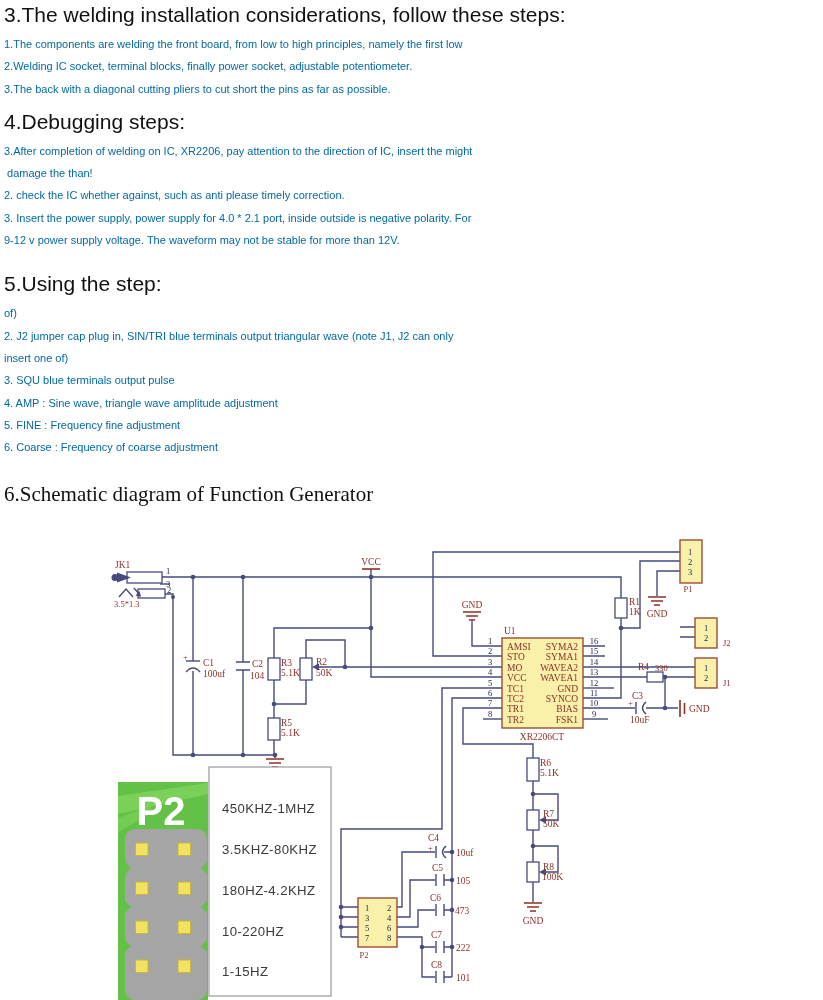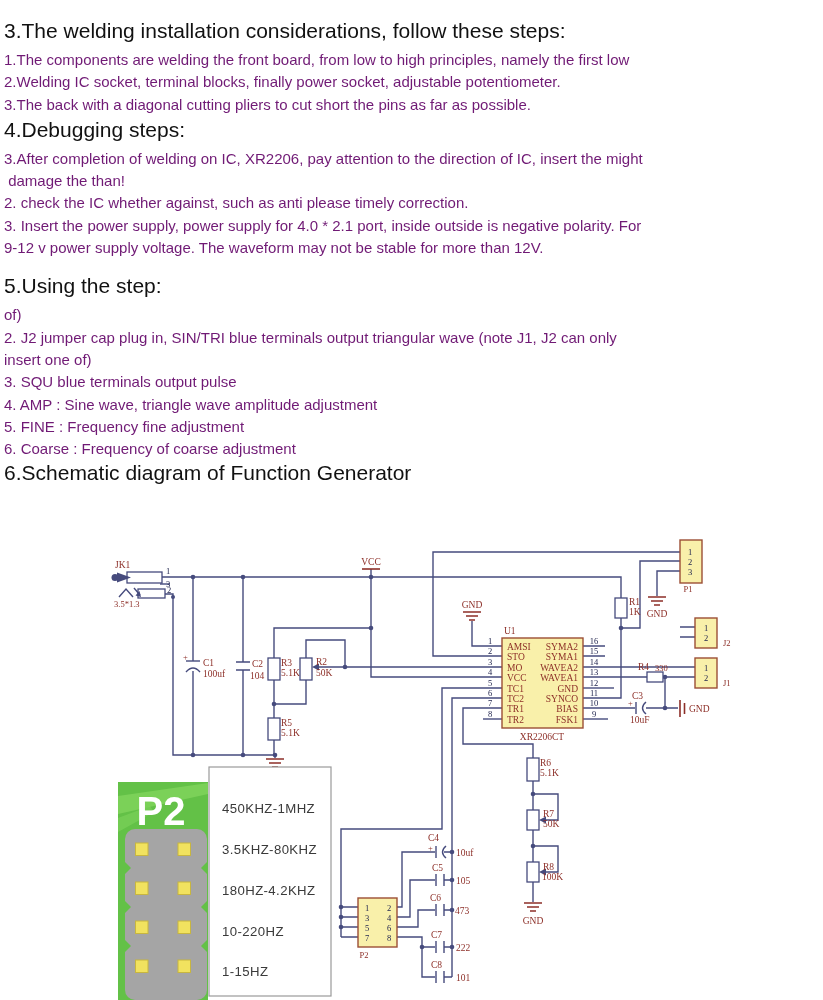--- a/index.html
+++ b/index.html
@@ -1,21 +1,21 @@
 <!DOCTYPE html>
 <html><head>
 <meta charset="utf-8">
 <style>
   html,body{margin:0;padding:0;background:#ffffff;}
   .page{position:relative;width:823px;height:1000px;background:#fff;overflow:hidden;
         font-family:"Liberation Sans",sans-serif;color:#1a1a1a;}
-  .doc{position:absolute;top:0;left:0;width:820px;padding:18px 0 0 4px;}
+  .doc{position:absolute;top:0;left:0;width:820px;padding:2px 0 0 4px;}
   .doc h2{font-size:21px;font-weight:400;color:#111;margin:0 0 5px 0;line-height:26px;}
-  .doc h2.m1{margin-top:1px;} .doc h2.m2{margin-top:14px;} .doc h2.m3{margin-top:0;}
-  .line{font-size:15px;line-height:22.3px;white-space:pre;color:#701a75;}
+  .doc h2.m1{margin-top:9px;} .doc h2.m2{margin-top:20px;} .doc h2.m3{margin-top:23px;font-family:Liberation Serif, serif;}
+  .line{font-size:11px;line-height:22.3px;white-space:pre;color:#0369a1;}
   svg text{font-family:"Liberation Serif",serif;}
   .lbl{fill:#8d2f28;font-size:9.5px;}
   .sm{font-size:8.5px;}
   .pin{fill:#22264f;font-size:8.5px;}
   .icn{fill:#8d2f28;font-size:9.5px;}
   .freq{font-family:"Liberation Sans",sans-serif;fill:#3a3a3a;font-size:13.2px;letter-spacing:.4px;}
   .p2big{font-family:"Liberation Sans",sans-serif;fill:#ffffff;font-size:40px;font-weight:bold;}
   .wire{stroke:#464b7d;stroke-width:1.4;fill:none;}
   .comp{fill:#ffffff;stroke:#464b7d;stroke-width:1.3;}
   .ybox{fill:#f9f0aa;stroke:#9c4f35;stroke-width:1.4;}

